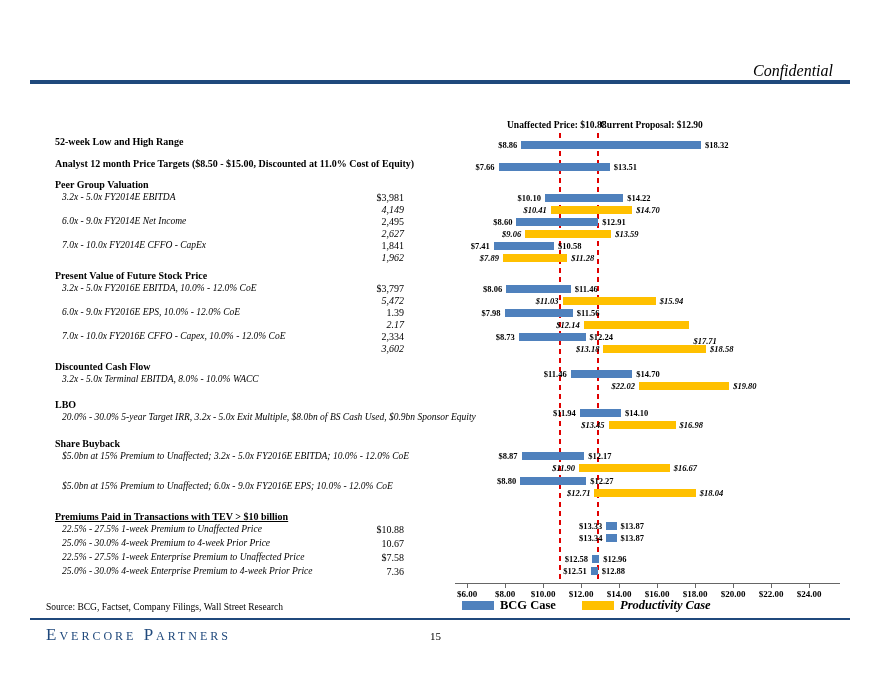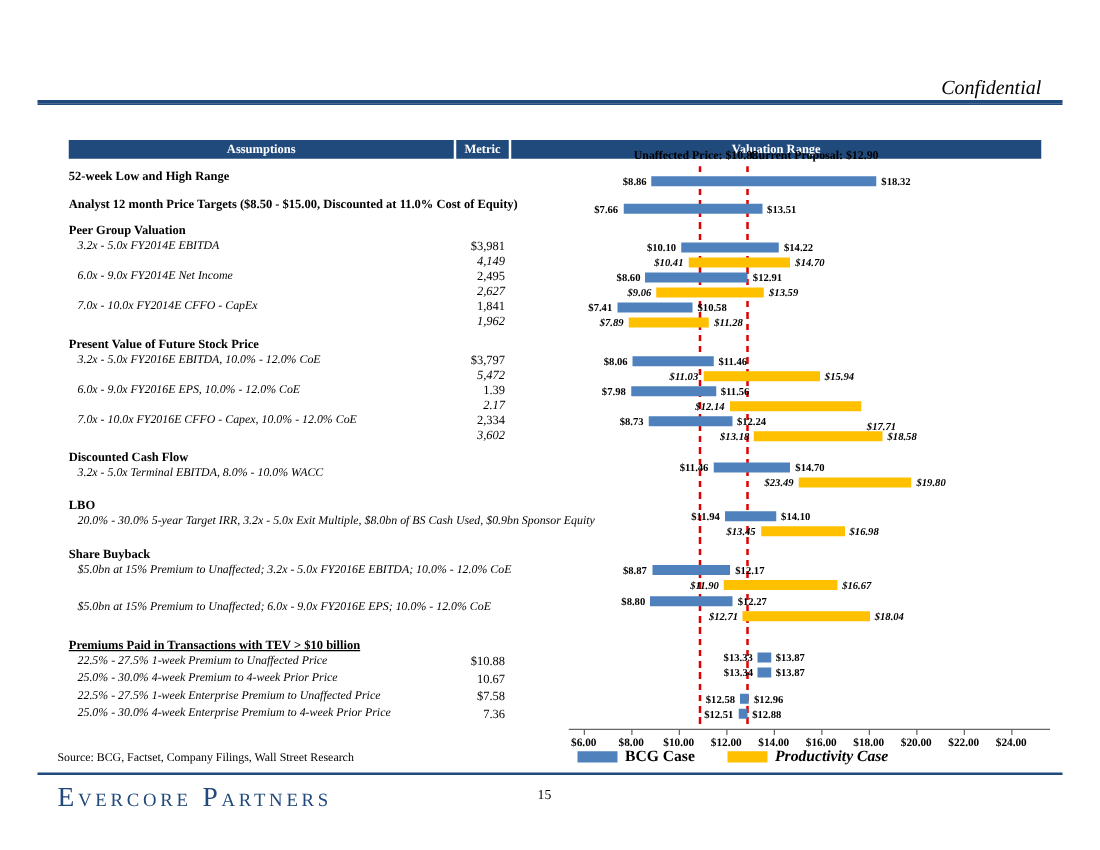--- a/index.html
+++ b/index.html
@@ -41,35 +41,30 @@
   .tick{position:absolute;top:584px;width:1px;height:4px;background:#666;}
   .tick-label{position:absolute;top:589px;font-size:9px;font-weight:bold;transform:translateX(-50%);white-space:nowrap;}
 
   .sw{position:absolute;top:601px;width:32px;height:9px;}
   .legend-label{position:absolute;top:598px;font-size:12.5px;font-weight:bold;white-space:nowrap;}
   #sw-bcg{left:462px;} #lg-bcg{left:500px;}
   #sw-prod{left:582px;} #lg-prod{left:620px;font-style:italic;}
 
   .source{position:absolute;left:46px;top:602px;font-size:9.5px;white-space:nowrap;}
   .footer-rule{position:absolute;left:30px;right:30px;top:618px;border-top:2.5px solid var(--navy);}
-  .brand{position:absolute;left:46px;top:625px;font-size:22px;font-variant:small-caps;letter-spacing:3px;color:var(--navy);white-space:nowrap;}
+  .brand{position:absolute;left:46px;top:625px;font-size:17px;font-variant:small-caps;letter-spacing:3px;color:var(--navy);white-space:nowrap;}
   .pagenum{position:absolute;left:430px;top:630px;font-size:11px;}
 </style>
 </head>
 <body>
 
 <div id="page">
   <div class="confidential">Confidential</div>
   <div class="title-rule"></div>
 
-  <div class="thead">
-    <div class="th th-assumptions">Assumptions</div>
-    <div class="th th-metric">Metric</div>
-    <div class="th th-range">Valuation Range</div>
-  </div>
 
   <div class="refline-label" id="ref0">Unaffected Price: $10.88</div>
   <div class="refline-label" id="ref1">Current Proposal: $12.90</div>
 
   <div id="rows-layer">
       <div class="row-label bold" style="top: 136px;">52-week Low and High Range</div>
       <div class="row-label bold" style="top: 158px;">Analyst 12 month Price Targets ($8.50 - $15.00, Discounted at 11.0% Cost of Equity)</div>
       <div class="row-label bold" style="top: 179px;">Peer Group Valuation</div>
       <div class="row-label italic" style="top: 192px;">3.2x - 5.0x FY2014E EBITDA</div>
       <div class="metric" style="top: 192px;">$3,981</div>
@@ -149,21 +144,21 @@
       <div class="bar bcg" style="left: 518.87px; top: 333px; width: 66.69px;"></div>
       <div class="bar-label bcg" style="left: 514.87px; top: 332px; transform: translateX(-100%);">$8.73</div>
       <div class="bar-label bcg" style="left: 589.56px; top: 332px;">$12.24</div>
       <div class="bar prod" style="left: 603.42px; top: 345px; width: 102.6px;"></div>
       <div class="bar-label prod" style="left: 599.42px; top: 344px; transform: translateX(-100%);">$13.18</div>
       <div class="bar-label prod" style="left: 710.02px; top: 344px;">$18.58</div>
       <div class="bar bcg" style="left: 570.74px; top: 370px; width: 61.56px;"></div>
       <div class="bar-label bcg" style="left: 566.74px; top: 369px; transform: translateX(-100%);">$11.46</div>
       <div class="bar-label bcg" style="left: 636.3px; top: 369px;">$14.70</div>
       <div class="bar prod" style="left: 638.95px; top: 382px; width: 90.25px;"></div>
-      <div class="bar-label prod" style="left: 634.95px; top: 381px; transform: translateX(-100%);">$23.49</div>
+      <div class="bar-label prod" style="left: 634.95px; top: 381px; transform: translateX(-100%);">$22.02</div>
       <div class="bar-label prod" style="left: 733.2px; top: 381px;">$19.80</div>
       <div class="bar bcg" style="left: 579.86px; top: 409px; width: 41.04px;"></div>
       <div class="bar-label bcg" style="left: 575.86px; top: 408px; transform: translateX(-100%);">$11.94</div>
       <div class="bar-label bcg" style="left: 624.9px; top: 408px;">$14.10</div>
       <div class="bar prod" style="left: 608.55px; top: 421px; width: 67.07px;"></div>
       <div class="bar-label prod" style="left: 604.55px; top: 420px; transform: translateX(-100%);">$13.45</div>
       <div class="bar-label prod" style="left: 679.62px; top: 420px;">$16.98</div>
       <div class="bar bcg" style="left: 521.53px; top: 452px; width: 62.7px;"></div>
       <div class="bar-label bcg" style="left: 517.53px; top: 451px; transform: translateX(-100%);">$8.87</div>
       <div class="bar-label bcg" style="left: 588.23px; top: 451px;">$12.17</div>

